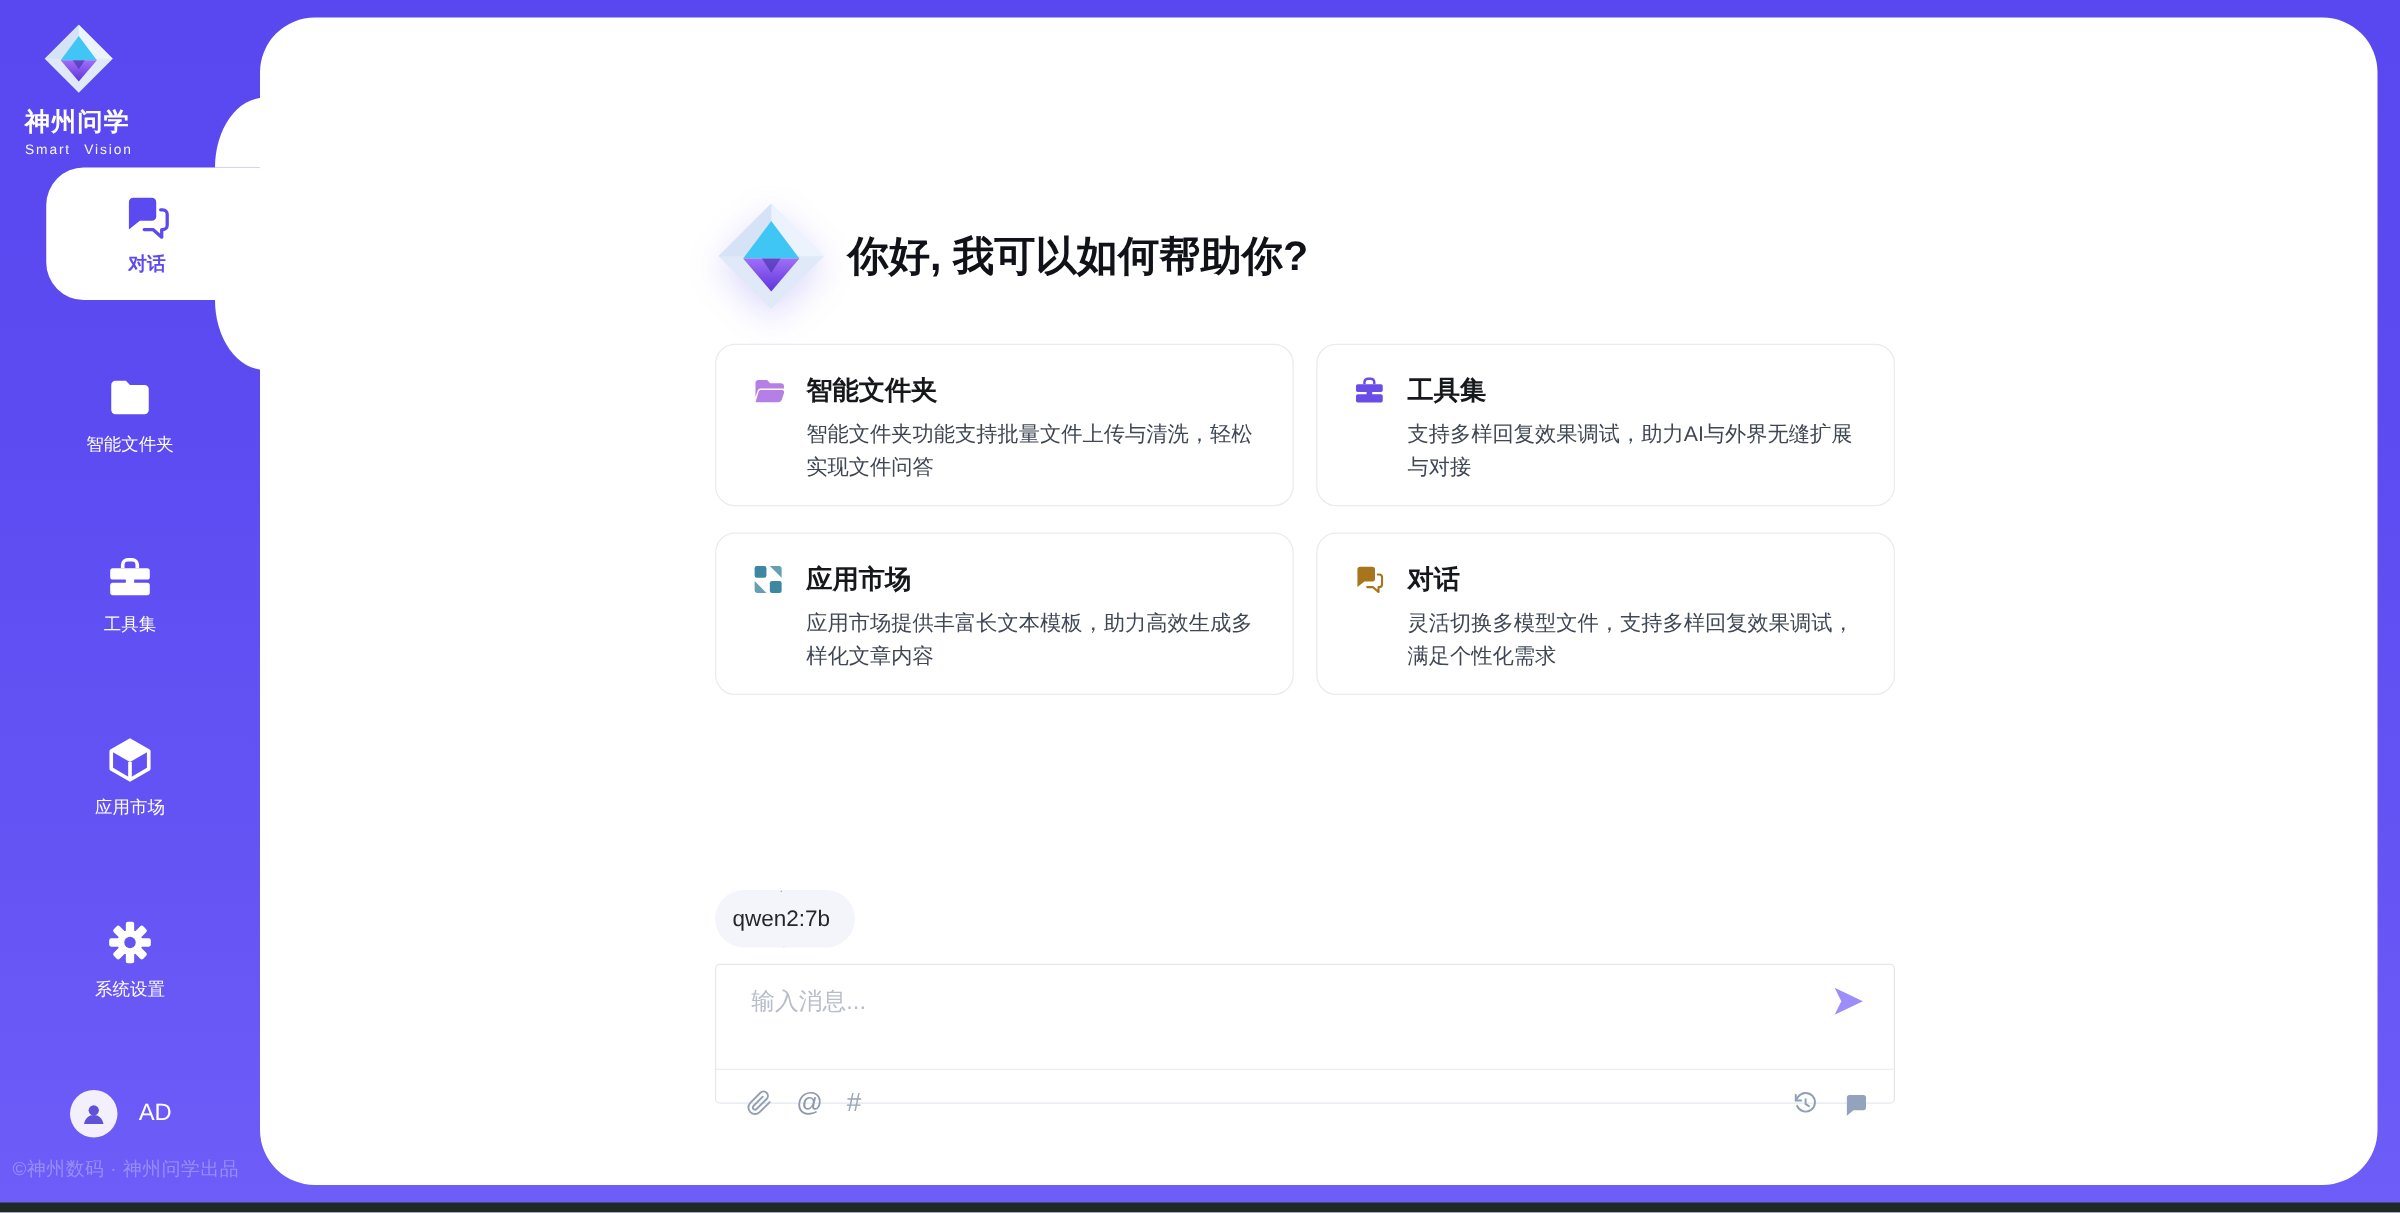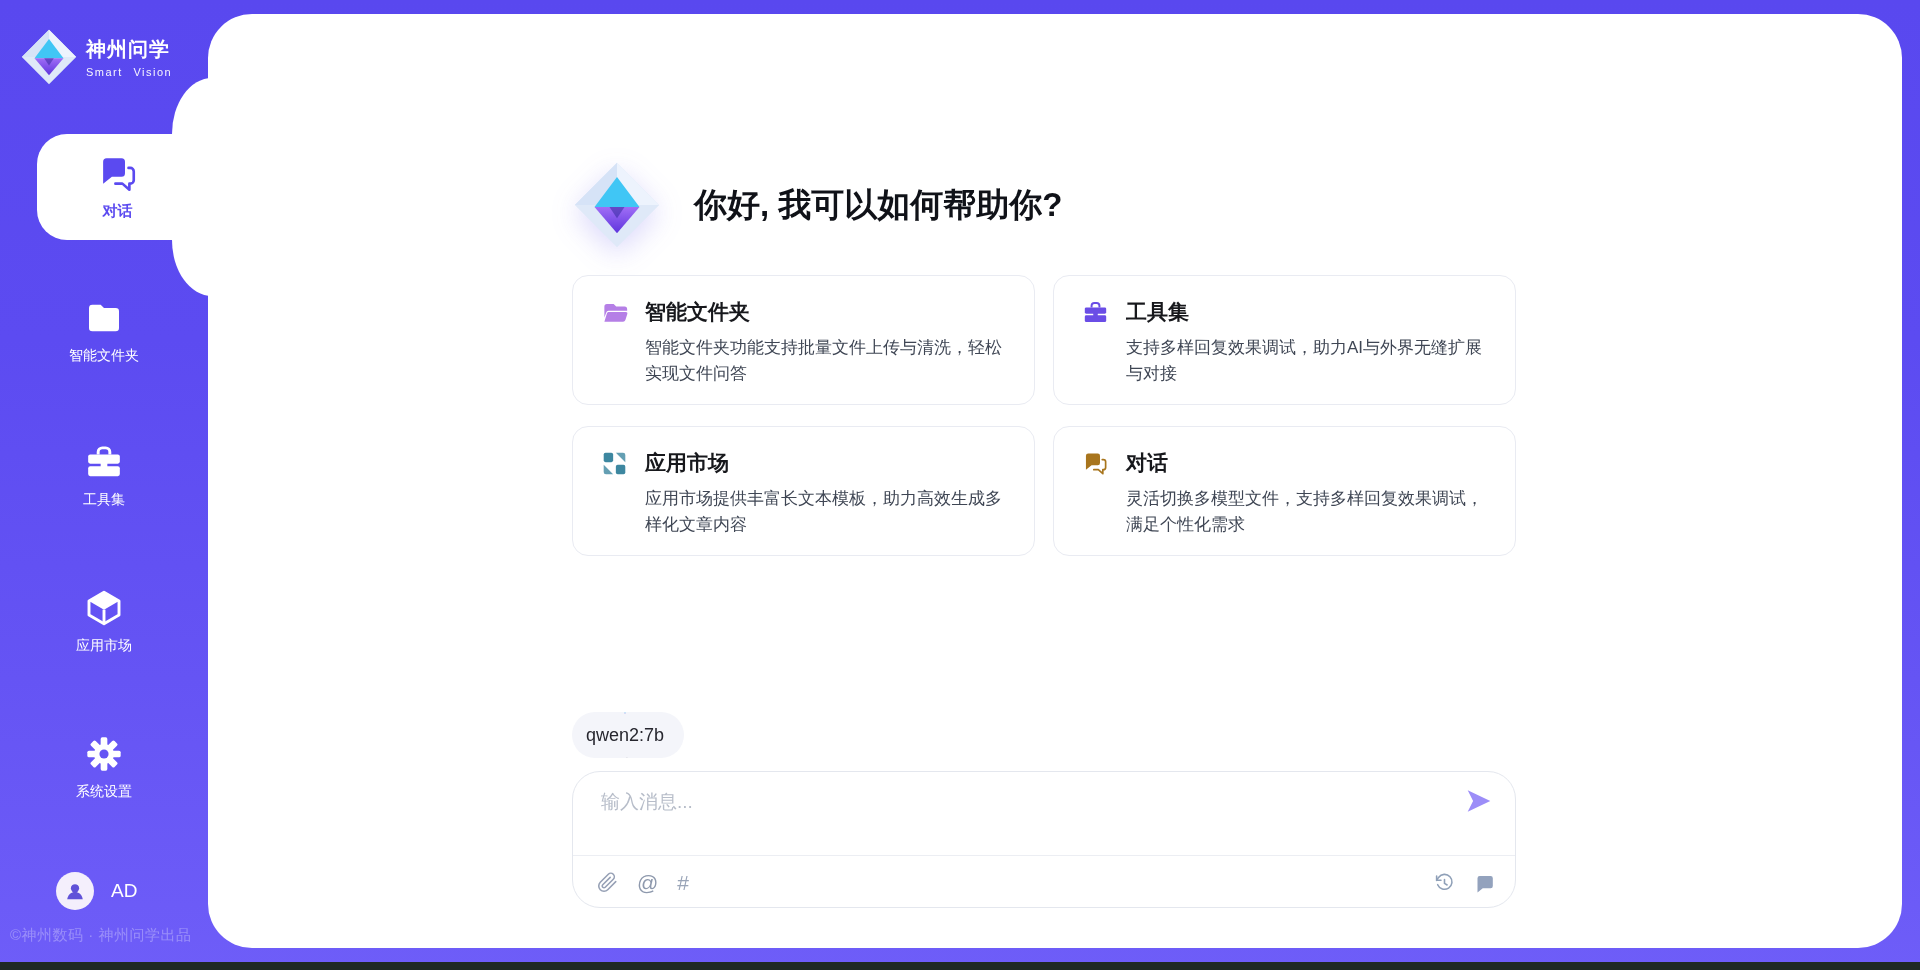--- a/index.html
+++ b/index.html
@@ -7,21 +7,21 @@
   body {
     width:1920px; height:970px; overflow:hidden;
     font-family:"Liberation Sans","DejaVu Sans",sans-serif;
   }
   .page {
     position:relative; width:1920px; height:970px;
     background:linear-gradient(180deg,#5948ef 0%,#5c4bf1 35%,#6554f4 70%,#6e5df8 100%);
   }
   
   .sidebar { position:absolute; left:0; top:0; width:208px; height:100%; }
-  .logo-row { position:absolute; left:20px; top:28px; display:flex; align-items:center; gap:8px; }
+  .logo-row { position:absolute; left:20px; top:18px; display:flex; align-items:center; gap:8px;flex-direction:column; }
   .logo-row svg { width:58px; height:58px; }
   .logo-title { color:#fff; font-size:20px; font-weight:700; letter-spacing:1px; }
   .logo-sub { color:rgba(255,255,255,.95); font-size:11px; letter-spacing:1.5px; word-spacing:6px; margin-top:3px; }
 
   
   .nav-active {
     position:absolute; left:37px; top:134px; width:175px; height:106px;
     background:#fff; border-radius:30px 0 0 30px;
     display:flex; flex-direction:column; align-items:center; justify-content:center;
     gap:7px; padding-right:14px; color:#5b4af0; cursor:pointer;
@@ -52,21 +52,21 @@
 
   
   .panel {
     position:absolute; left:208px; top:14px; width:1694px; height:934px;
     background:#fff; border-radius:44px;
   }
   .content { position:absolute; left:364px; top:0; width:944px; height:100%; }
 
   .greeting-row { position:absolute; top:146px; left:0; display:flex; align-items:center; gap:16px; }
   .greeting-row svg { width:90px; height:90px; filter:drop-shadow(0 8px 14px rgba(96,84,236,.22)); }
-  .greeting-title { margin:16px; font-size:33px; font-weight:700; color:#101218; }
+  .greeting-title { margin:0; font-size:33px; font-weight:700; color:#101218; }
 
   .cards {
     position:absolute; top:261px; left:0;
     display:grid; grid-template-columns:463px 463px; column-gap:18px; row-gap:21px;
   }
   .card {
     height:130px; border:1px solid #e9ebf2; border-radius:16px;
     background:#fff; padding:22px 28px; cursor:pointer;
   }
   .card-head { display:flex; align-items:center; gap:17px; }
@@ -81,22 +81,22 @@
   .model-pill {
     position:absolute; top:698px; left:0; height:46px;
     display:flex; align-items:center; gap:11px; padding:0 20px 0 14px;
     background:#f4f5fa; border:none; border-radius:24px;
     font-family:inherit; font-size:18px; color:#26262e; cursor:pointer;flex-direction:column;
   }
   .model-pill .pill-logo { width:26px; height:26px; }
   .model-pill .chev { width:16px; height:16px; margin-left:3px; }
 
   .composer {
-    position:absolute; top:757px; left:0; width:944px; height:137px;
-    border:1px solid #e4e7ee; border-radius:28px; background:#fff;
+    position:absolute; top:757px; left:0; width:944px; height:112px;
+    border:1px solid #e4e7ee; border-radius:4px; background:#fff;
   }
   .composer-top { position:relative; height:83px; }
   .message-input {
     position:absolute; left:26px; top:18px; width:760px;
     border:none; outline:none; font-family:inherit; font-size:19px; color:#333; background:transparent;
   }
   .message-input::placeholder { color:#b7bdc9; }
   .send-button { position:absolute; right:20px; top:14px; width:32px; height:32px; background:none; border:none; padding:0; cursor:pointer; }
   .send-button svg { width:28px; height:28px; }
   .composer-divider { border:none; border-top:1px solid #eceef3; margin:0; }

